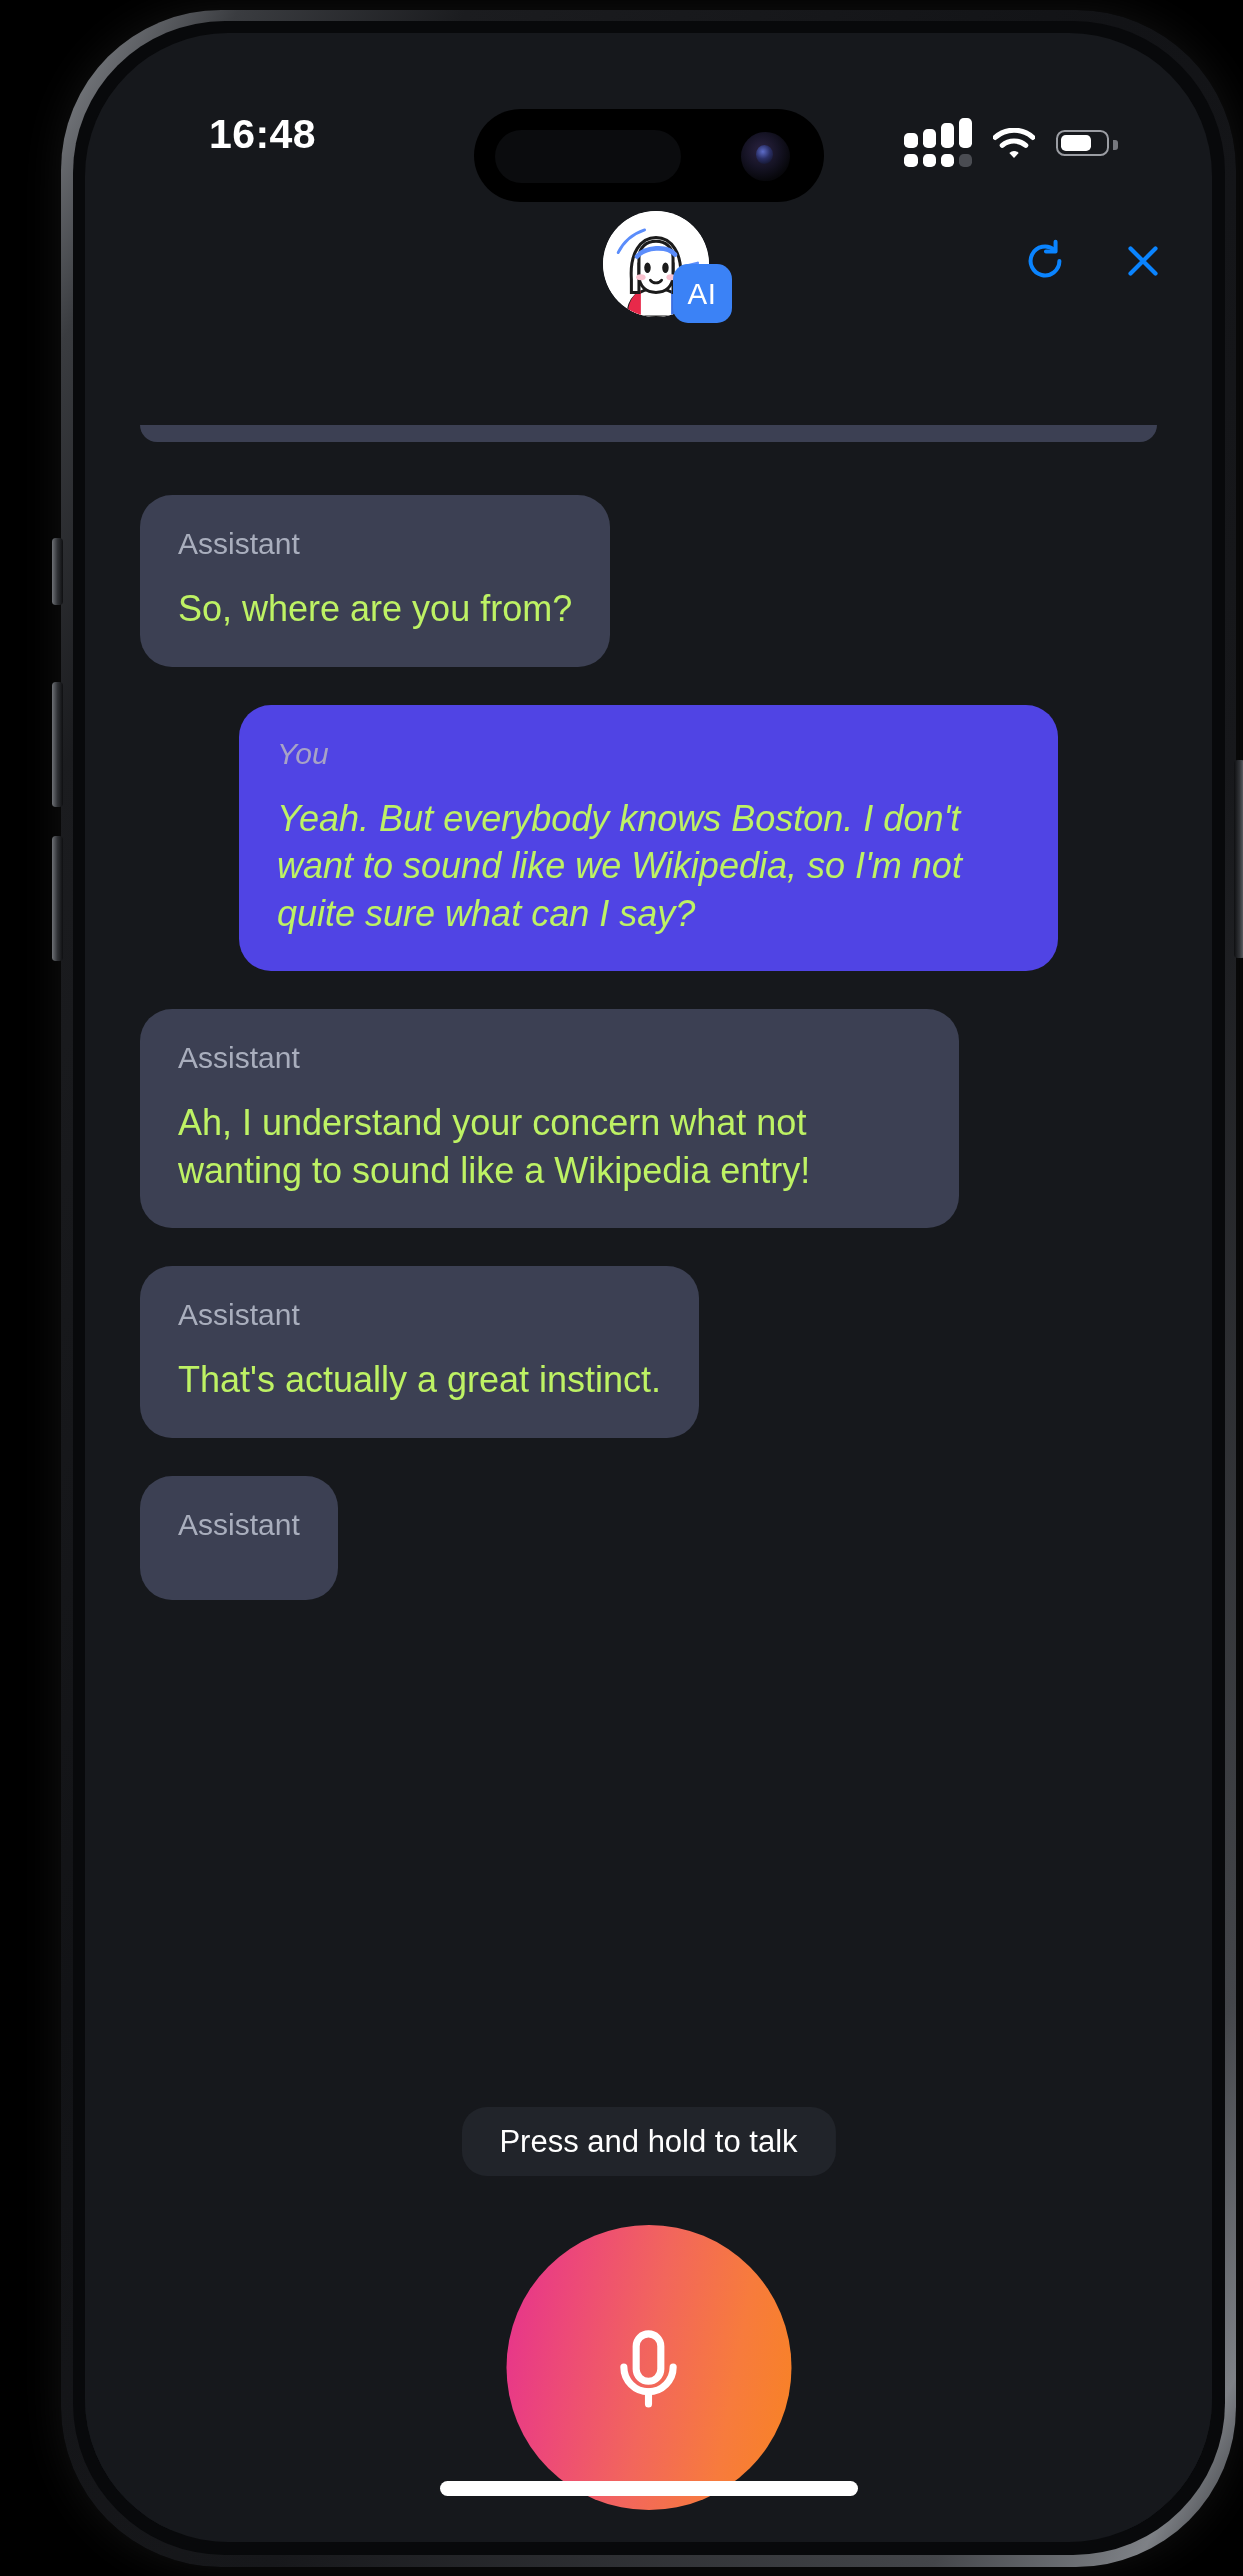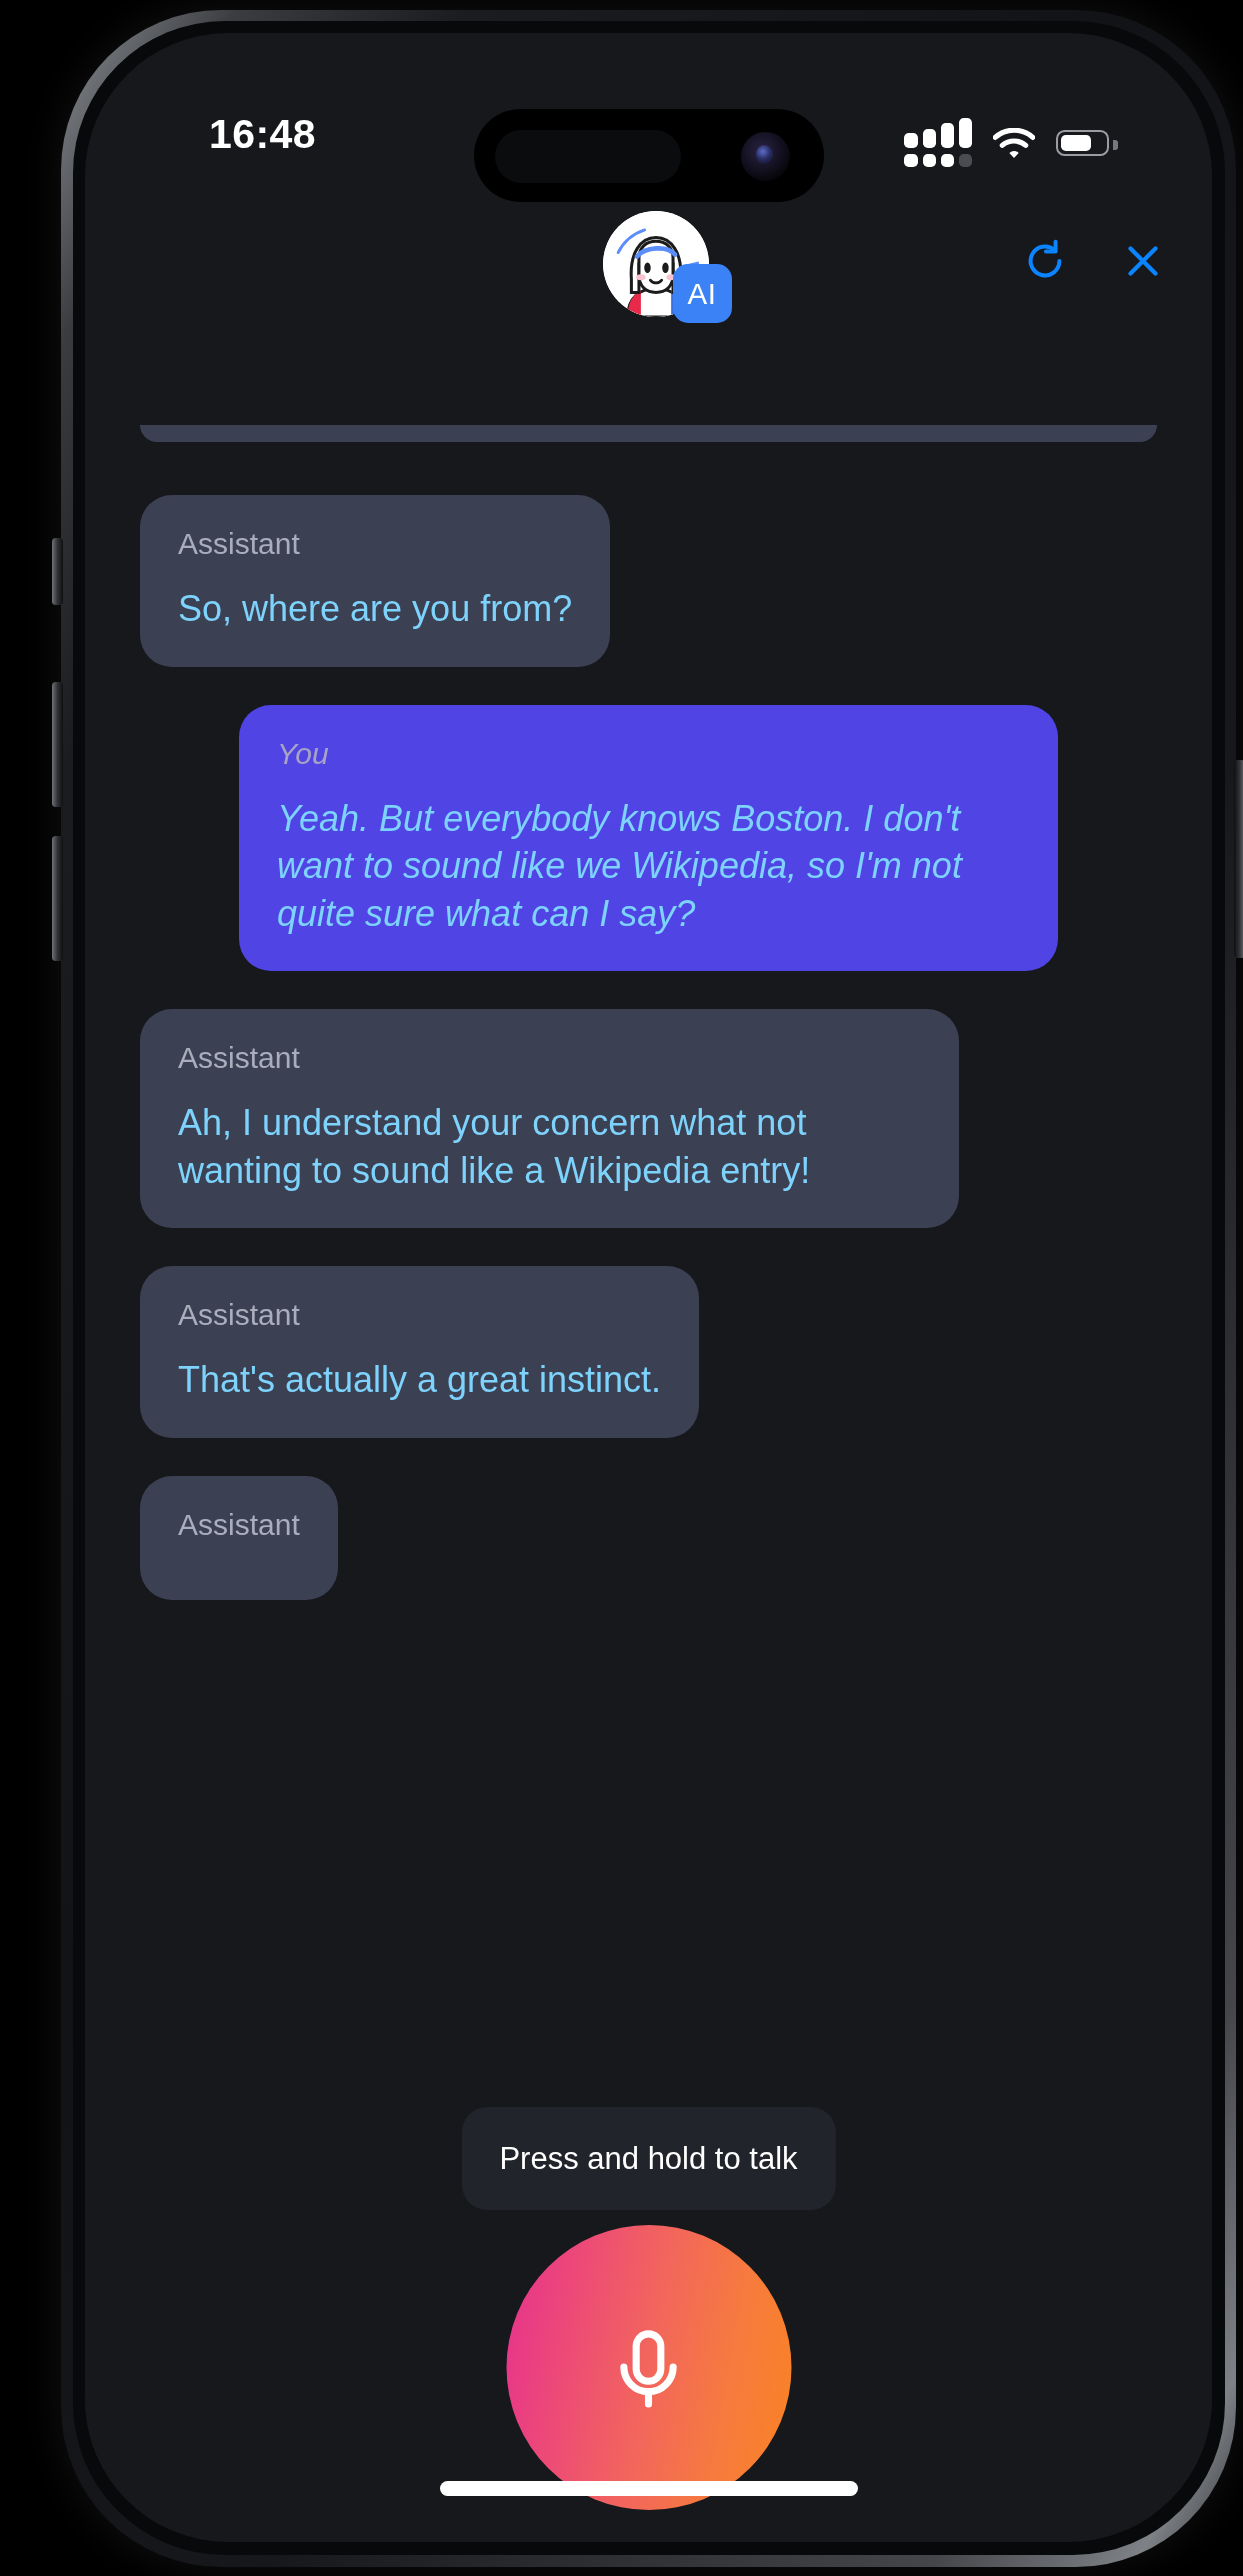--- a/index.html
+++ b/index.html
@@ -129,40 +129,40 @@
   }
   .bubble.assistant { background: #3c4053; }
   .bubble.user { background: #5044e4; }
   .role {
     font-size: 30px; line-height: 1.1;
     margin-bottom: 25px;
     color: #a9aebd;
   }
   .bubble.user .role { color: #a7a3c6; }
   .text {
-    font-size: 36px; line-height: 1.32; color: #7dd3fc;
+    font-size: 36px; line-height: 1.32; color: #bef264;
     white-space: pre-wrap;
   }
   
   .clipped-bubble {
     margin: 0 55px 53px 55px; height: 17px;
     background: #3c4053; border-radius: 0 0 32px 32px;
   }
 
   
   .mic-area {
     position: absolute; left: 0; bottom: 0; width: 1127px; height: 494px;
     z-index: 8; pointer-events: none;
   }
   .hint-pill {
     position:absolute; left: 50%; transform: translateX(-50%);
     top: 59px;
     background: #21242a; color:#fff;
     border-radius: 25px;
-    padding: 36px 38px;
+    padding: 19px 38px;
     font-size: 31px; line-height: 1;
     pointer-events: auto;
   }
   .mic-btn {
     position: absolute; left: 50%; transform: translateX(-50%);
     top: 177px; width: 285px; height: 285px; border-radius: 50%;
     background: linear-gradient(100deg, #e5318f 0%, #ed4a77 22%, #f2665c 48%, #f77b3d 74%, #f88322 100%);
     display:flex; align-items:center; justify-content:center;
     pointer-events: auto; cursor: pointer;
   }

